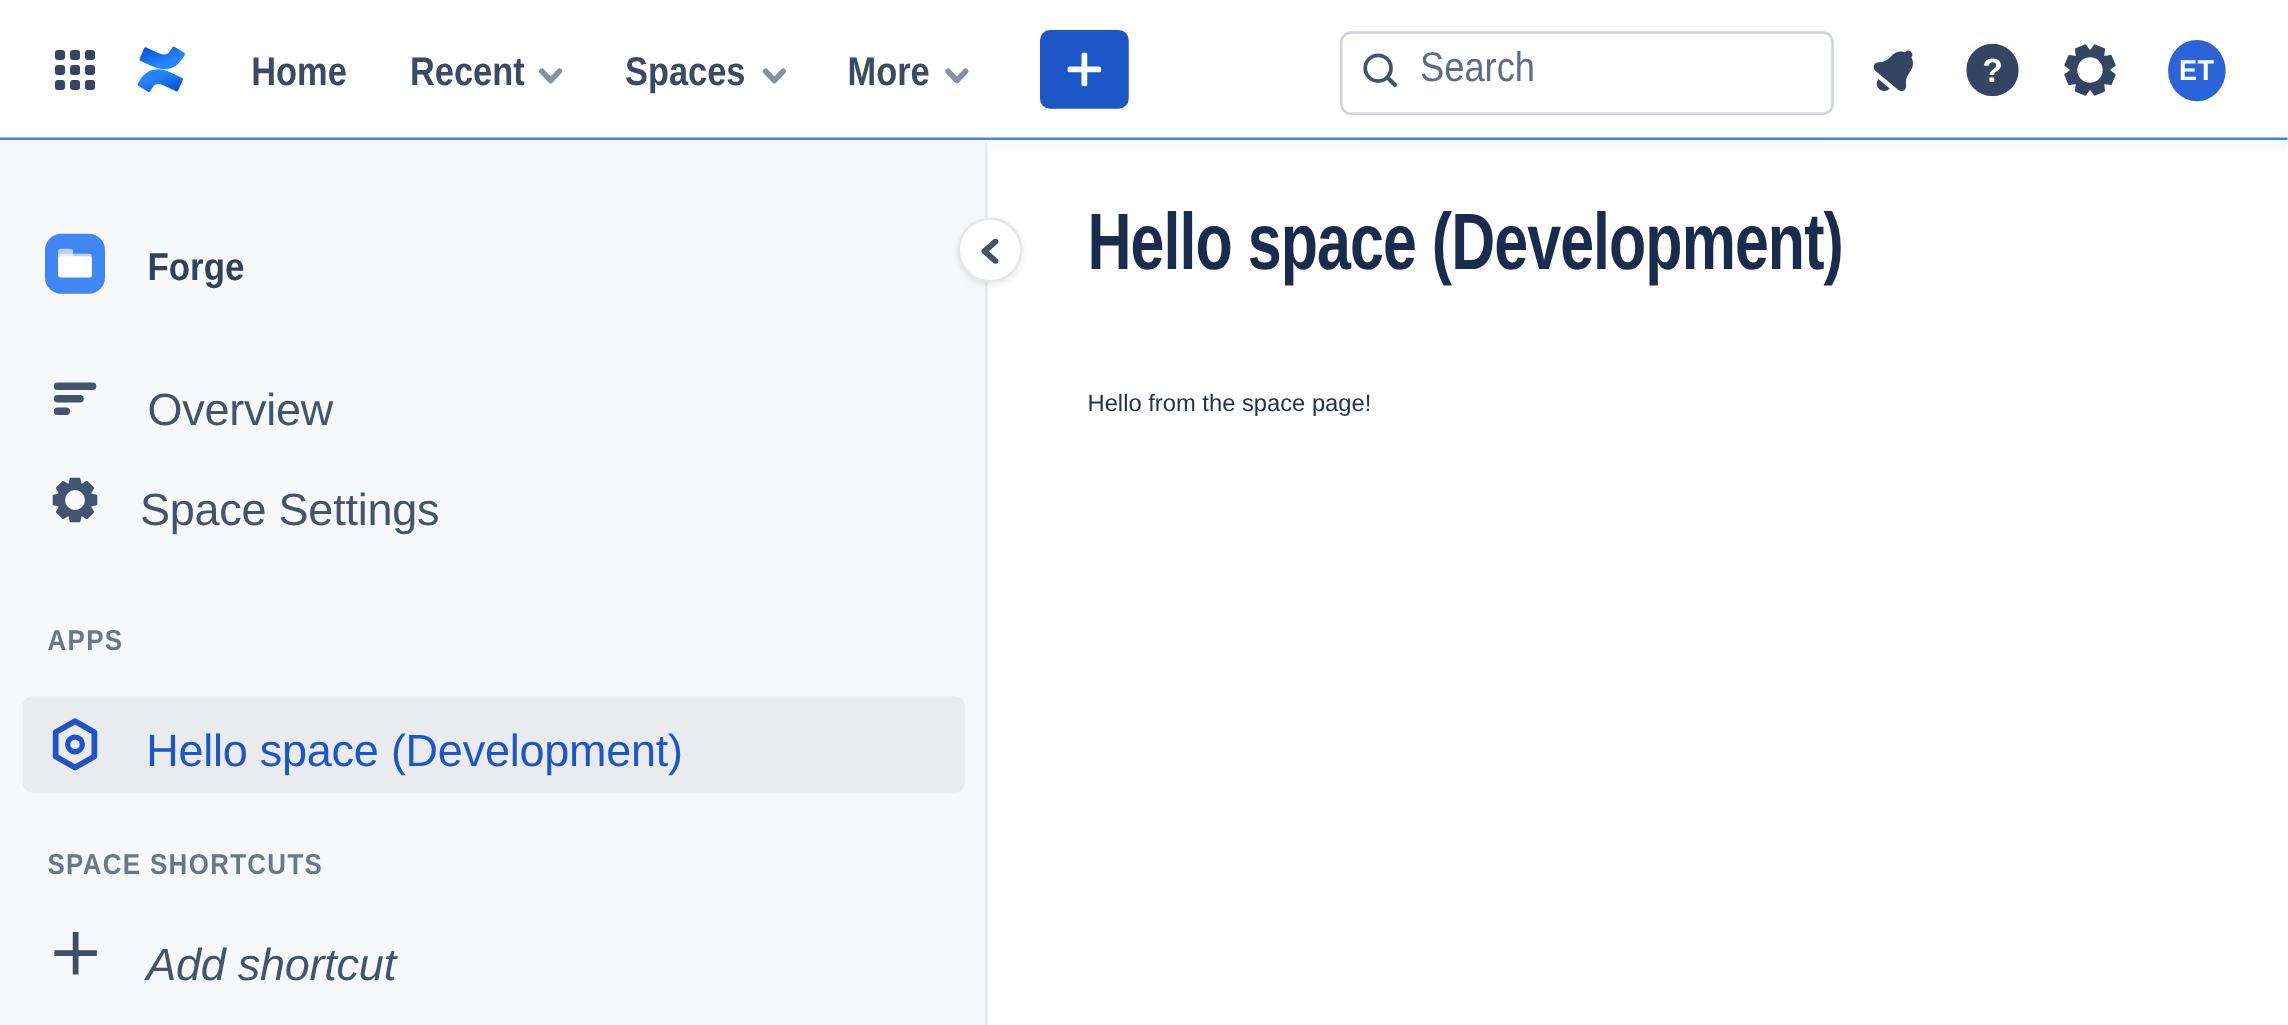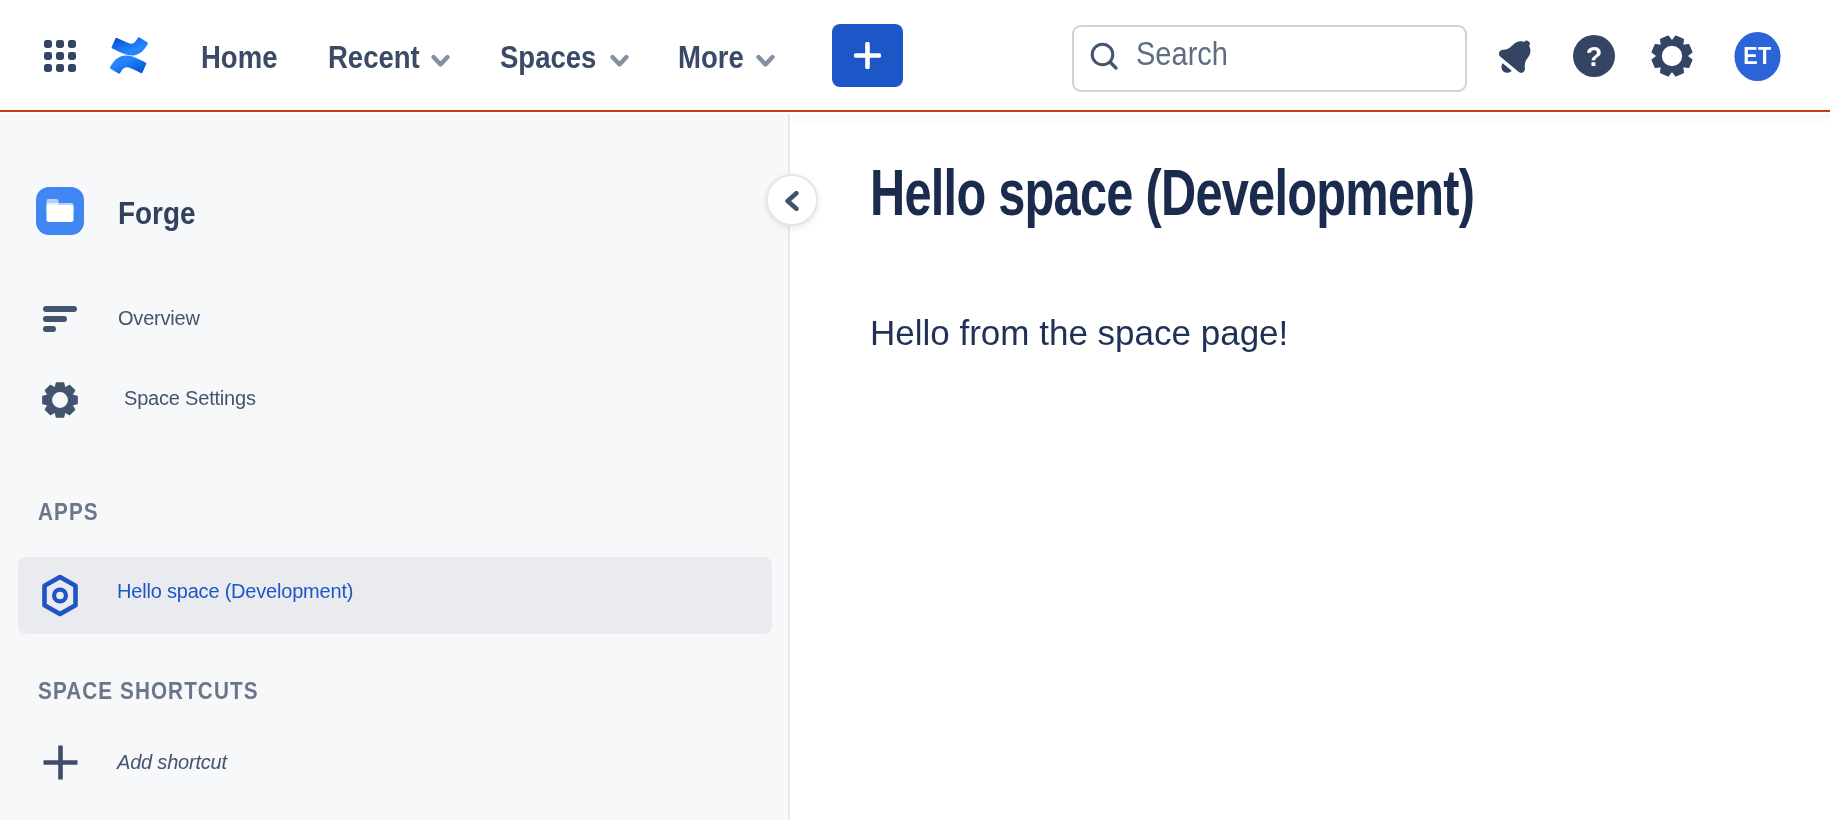--- a/index.html
+++ b/index.html
@@ -2,52 +2,52 @@
 <html><head>
 <meta charset="utf-8">
 <style>
   * { margin:0; padding:0; box-sizing:border-box; }
   html,body { width:1830px; height:820px; overflow:hidden; background:#fff;
     font-family:"Liberation Sans", sans-serif; }
   .abs { position:absolute; }
 
   
   #header { position:absolute; left:0; top:0; width:1830px; height:112px; background:#fff;
-    border-bottom:2px solid #c2410c; z-index:5; }
+    border-bottom:2px solid #3b82f6; z-index:5; }
   .navlabel { position:absolute; top:41px; height:32px; line-height:32px;
     font-size:32px; font-weight:700; color:#3B4A66; white-space:nowrap;
     transform:scaleX(0.86); transform-origin:left center; }
   #plusbtn { position:absolute; left:832px; top:24px; width:71px; height:63px;
     background:#1D57C7; border-radius:8px; }
   #searchbox { position:absolute; left:1072px; top:25px; width:395px; height:67px;
     border:2px solid #CDD2DB; border-radius:9px; background:#fff; }
   #searchtext { position:absolute; left:1136px; top:36px; font-size:33px; color:#5E6C84; height:36px; line-height:36px; transform:scaleX(0.88); transform-origin:left center; }
   #avatar { position:absolute; left:1733px; top:32px; width:49px; height:49px; border-radius:50%;
     background:#2B63D9; color:#fff; font-size:23px; font-weight:700; text-align:center; line-height:49px; letter-spacing:0.5px; transform:scaleX(0.94); }
 
   
   #sidebar { position:absolute; left:0; top:114px; width:790px; height:706px;
     background:#F7F8F9; border-right:2px solid #E7E9EC; }
-  .sideitem { position:absolute; font-size:20px; color:#44546F; white-space:nowrap; letter-spacing:-0.2px; }
+  .sideitem { position:absolute; font-size:36px; color:#44546F; white-space:nowrap; letter-spacing:-0.2px; }
   .sechead { position:absolute; left:38px; font-size:23px; font-weight:700; color:#6A7689;
     letter-spacing:1.2px; white-space:nowrap; transform:scaleX(0.9); transform-origin:left top; }
   #approw { position:absolute; left:18px; top:557px; width:754px; height:77px;
     background:#EAEBEE; border-radius:8px; }
   #forgetitle { position:absolute; left:118px; top:196px; font-size:31px; font-weight:700; color:#32415D;
     transform:scaleX(0.9); transform-origin:left center; }
 
   
   #collapse { position:absolute; left:766px; top:174px; width:52px; height:52px; border-radius:50%;
     background:#fff; border:2px solid #E4E6EA; box-shadow:0 2px 6px rgba(9,30,66,.10); z-index:9; }
 
   
   #content { position:absolute; left:792px; top:114px; width:1038px; height:706px; background:linear-gradient(#F8F9FB, #FFFFFF 13px); }
   #pagetitle { position:absolute; left:870px; top:156px; font-size:64px; font-weight:700;
     color:#1B2B4D; letter-spacing:-1px; white-space:nowrap; transform:scaleX(0.762); transform-origin:left top; }
-  #pagebody { position:absolute; left:870px; top:313px; font-size:35px; color:#1F3154; white-space:nowrap; }
+  #pagebody { position:absolute; left:870px; top:313px; font-size:19px; color:#1F3154; white-space:nowrap; }
 </style>
 </head>
 <body>
 
 <div id="content"></div>
 
 <div id="sidebar"></div>
 
 <div id="header">
 
@@ -143,21 +143,21 @@
       <rect x="0" y="2" width="34" height="6" rx="3"></rect>
       <rect x="0" y="12" width="24" height="6" rx="3"></rect>
       <rect x="0" y="22" width="13" height="6" rx="3"></rect>
     </g>
   </svg>
   <div class="sideitem" style="left:118px; top:307px;">Overview</div>
 
   <svg class="abs" style="left:41px; top:381px;" width="38" height="38" viewBox="0 0 38 38">
     <path fill="#44546F" fill-rule="evenodd" stroke="#44546F" stroke-width="1.5" stroke-linejoin="round" d="M14.3 6.7 L15.5 1.9 L22.5 1.9 L23.7 6.7 L24.4 6.9 L28.6 4.5 L33.5 9.4 L31.1 13.6 L31.3 14.3 L36.1 15.5 L36.1 22.5 L31.3 23.7 L31.1 24.4 L33.5 28.6 L28.6 33.5 L24.4 31.1 L23.7 31.3 L22.5 36.1 L15.5 36.1 L14.3 31.3 L13.6 31.1 L9.4 33.5 L4.5 28.6 L6.9 24.4 L6.7 23.7 L1.9 22.5 L1.9 15.5 L6.7 14.3 L6.9 13.6 L4.5 9.4 L9.4 4.5 L13.6 6.9 Z M27.7 19.0 A8.7 8.7 0 1 0 10.3 19.0 A8.7 8.7 0 1 0 27.7 19.0 Z"></path>
   </svg>
-  <div class="sideitem" style="left:124px; top:387px;">Space Settings</div>
+  <div class="sideitem" style="left:112px; top:387px;">Space Settings</div>
 
   <div class="sechead" style="top:499px;">APPS</div>
 
   <div id="approw"></div>
 
   <svg class="abs" style="left:41px; top:574px;" width="38" height="43" viewBox="0 0 38 43">
     <path d="M19 3 L34.5 11.8 L34.5 31.2 L19 40 L3.5 31.2 L3.5 11.8 Z" fill="none" stroke="#2053C8" stroke-width="4.6" stroke-linejoin="round"></path>
     <circle cx="19" cy="21.5" r="5.9" fill="none" stroke="#2053C8" stroke-width="4.2"></circle>
   </svg>
   <div class="sideitem" style="left:117px; top:580px; color:#1D56C8;">Hello space (Development)</div>

